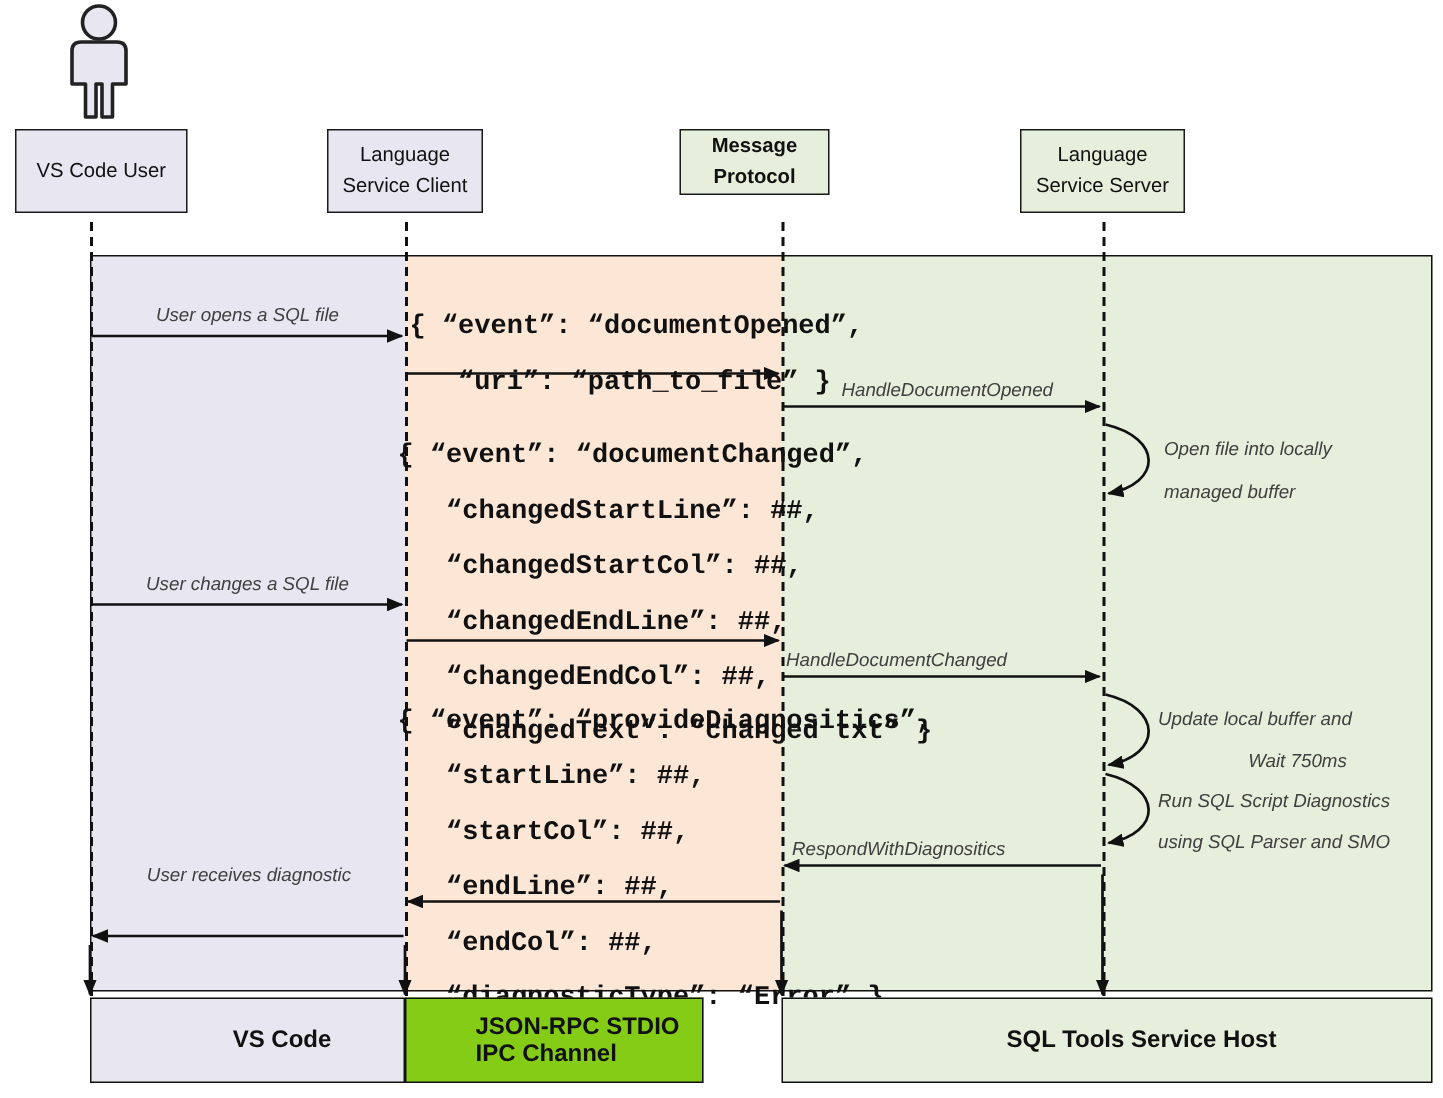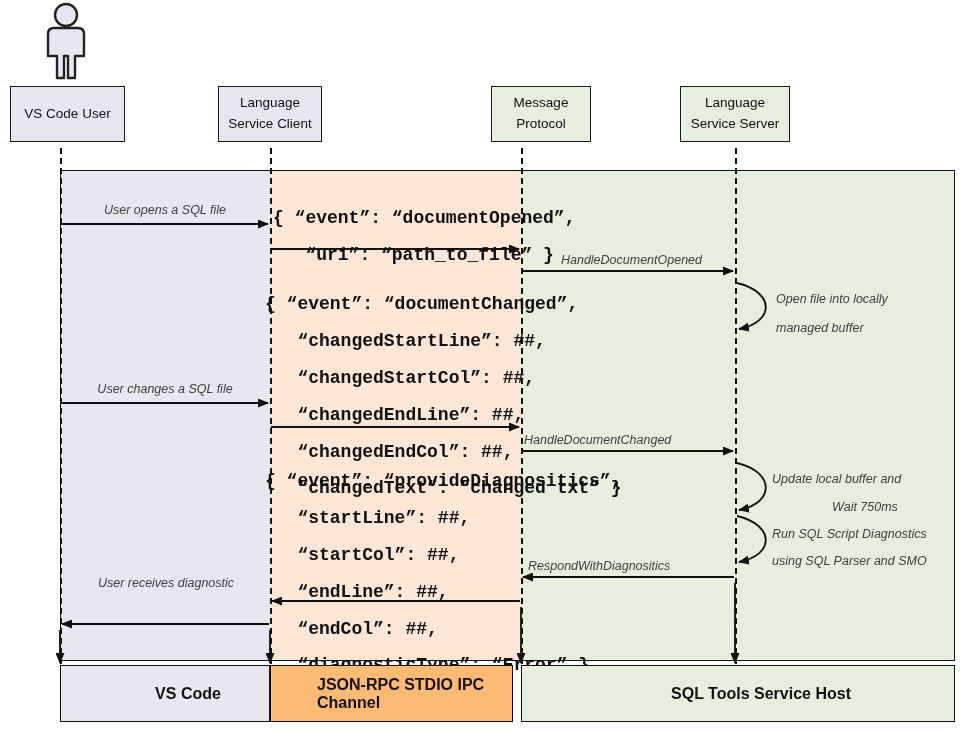--- a/index.html
+++ b/index.html
@@ -51,21 +51,21 @@
 
   <div class="actor-box" style="left:10px;top:86px;width:115px;height:56px;background:#E8E6F0;">
     <span>VS Code User</span>
   </div>
 
   <div class="actor-box" style="left:218px;top:86px;width:104px;height:56px;background:#E8E6F0;">
     <span>Language</span>
     <span>Service Client</span>
   </div>
 
-  <div class="actor-box" style="left:491px;top:86px;width:100px;height:56px;background:#E6EEDC;">
+  <div class="actor-box" style="left:453px;top:86px;width:100px;height:44px;background:#E6EEDC;font-weight:bold;">
     <span>Message</span>
     <span>Protocol</span>
   </div>
 
   <div class="actor-box" style="left:680px;top:86px;width:110px;height:56px;background:#E6EEDC;">
     <span>Language</span>
     <span>Service Server</span>
   </div>
 
   <svg class="overlay">
@@ -142,20 +142,20 @@
   <div class="label-mono" style="left:265px;top:463px;">{ “event”: “provideDiagnositics”,
    “startLine”: ##,
    “startCol”: ##,
    “endLine”: ##,
    “endCol”: ##,
    “diagnosticType”: “Error” }</div>
 
   <div class="bottom-box" style="left:60px;top:665px;width:210px;height:57px;background:#E8E6F0;">
     <span>VS Code</span>
   </div>
-  <div class="bottom-box" style="left:270px;top:665px;width:243px;height:57px;background:#fdba74;">
+  <div class="bottom-box" style="left:270px;top:665px;width:199px;height:57px;background:#84cc16;">
     <span>JSON-RPC STDIO IPC Channel</span>
   </div>
   <div class="bottom-box" style="left:521px;top:665px;width:434px;height:57px;background:#E6EEDC;">
     <span>SQL Tools Service Host</span>
   </div>
 
 </div>
 
 </body></html>

